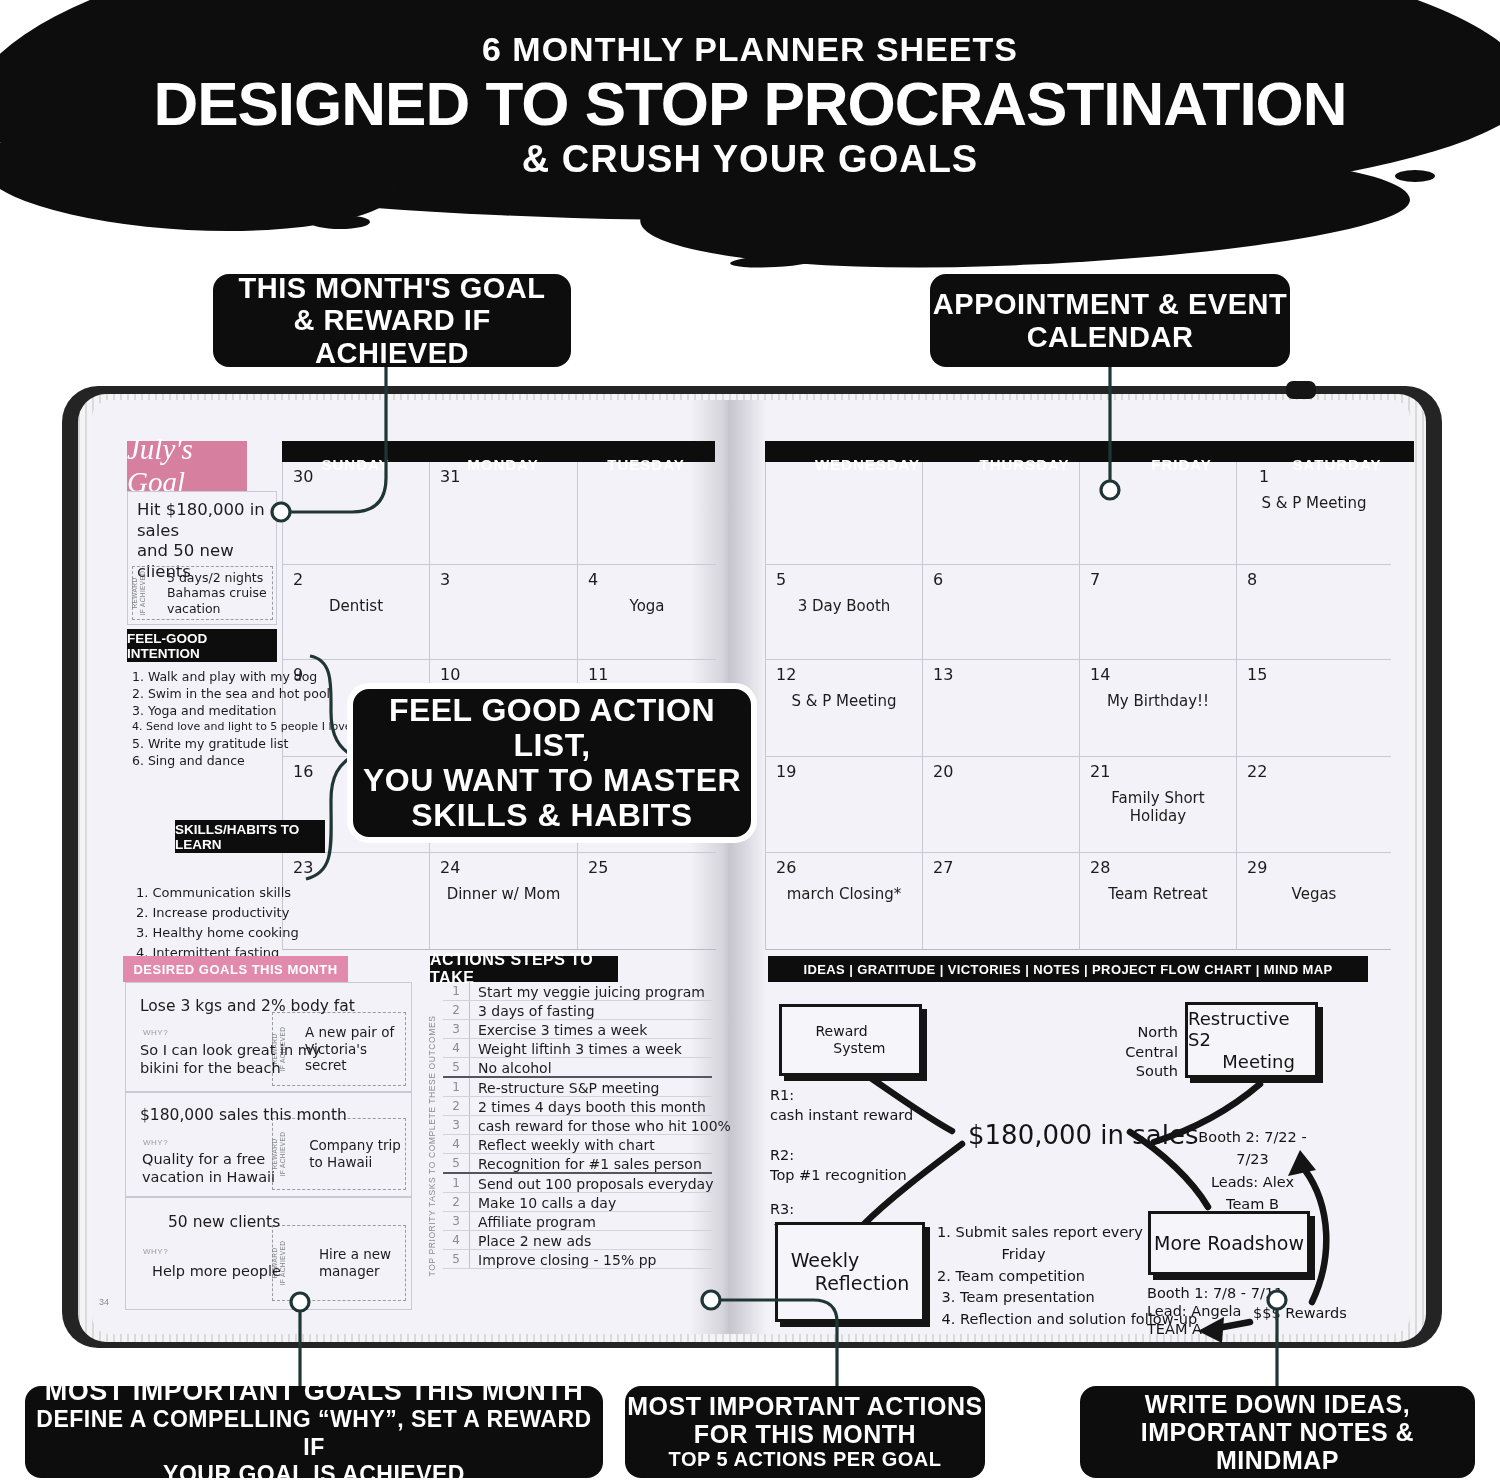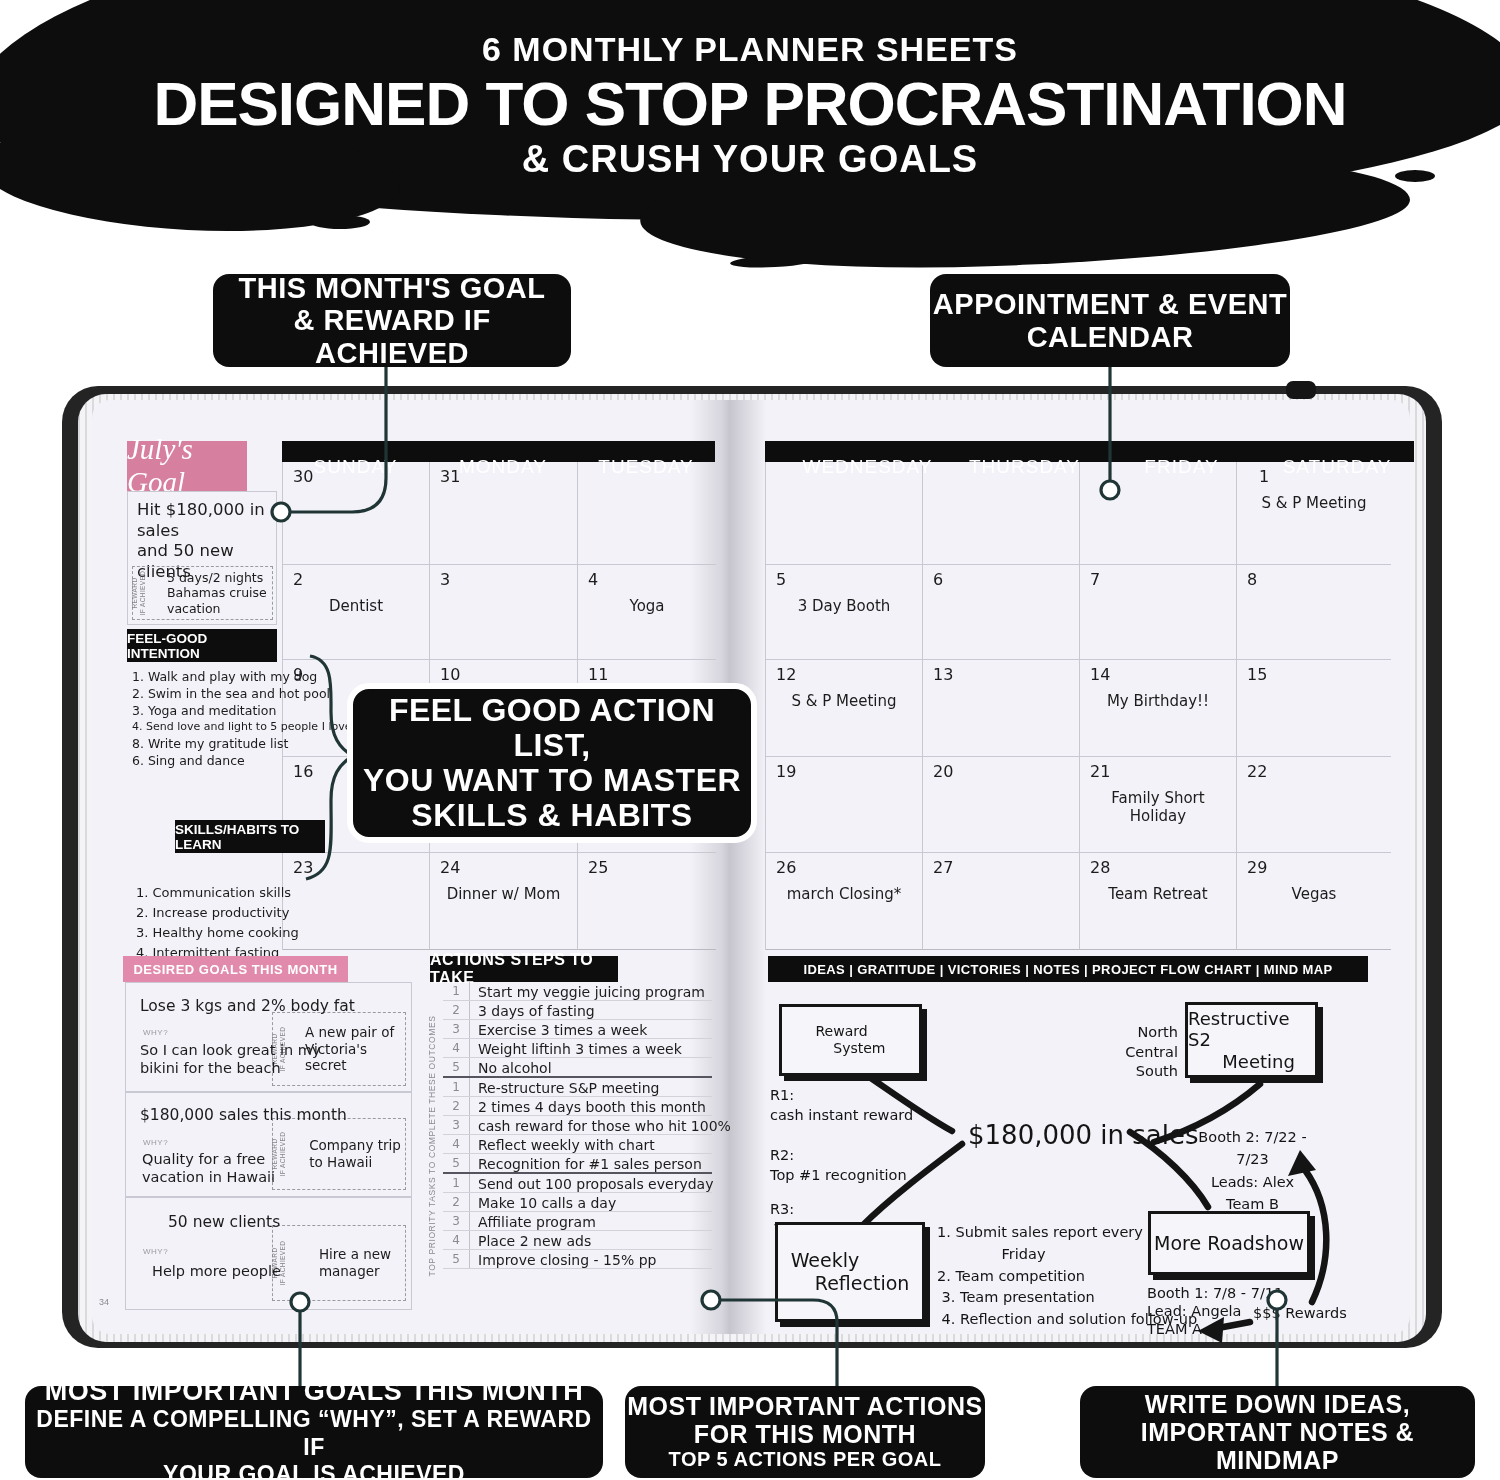--- a/index.html
+++ b/index.html
@@ -44,21 +44,21 @@
   .dashbox{position:absolute;border:1px dashed #9a9aa2;box-sizing:border-box;}
   .rot-label{position:absolute;left:-23px;top:50%;width:58px;transform:translateY(-50%) rotate(-90deg);
              font-size:6.5px;color:#84848c;text-align:center;letter-spacing:.4px;line-height:1.3;white-space:pre-wrap;}
   .blackbar{position:absolute;background:#0d0d0d;color:#fff;display:flex;align-items:center;justify-content:center;
             font-weight:bold;z-index:6;}
   .list{position:absolute;font-size:12.5px;z-index:6;}
   .list div{white-space:nowrap;}
 
   
   .dayhdr{position:absolute;background:#0d0d0d;color:#fff;display:grid;z-index:6;}
-  .dayhdr span{display:flex;align-items:center;justify-content:center;font-size:19px;font-weight:normal;letter-spacing:1px;margin-top:15px;}
+  .dayhdr span{display:flex;align-items:center;justify-content:center;font-size:15px;font-weight:bold;letter-spacing:1px;margin-top:15px;}
   .grid{position:absolute;display:grid;z-index:5;border-left:1.5px solid #c8c8d2;box-sizing:border-box;}
   .cell{border-right:1.5px solid #c8c8d2;border-bottom:1.5px solid #c8c8d2;box-sizing:border-box;overflow:hidden;}
   .cell .date{display:block;padding:5px 0 0 10px;font-size:16px;font-family:"DejaVu Sans",sans-serif;color:#1c1c1c;}
   .cell .note{display:block;text-align:center;margin-top:8px;font-size:15px;font-family:"DejaVu Sans",sans-serif;
               color:#1c1c1c;white-space:pre-wrap;line-height:1.2;}
 
   
   .gcard{position:absolute;border:1px solid #c9c9d3;box-sizing:border-box;z-index:6;}
   .gtitle{position:absolute;font-size:15.5px;z-index:7;}
   .why{position:absolute;font-size:8px;color:#9a9aa2;letter-spacing:.5px;z-index:7;}
@@ -120,21 +120,21 @@
 Bahamas cruise
 vacation</div>
   </div>
 
   <div class="blackbar" style="left:127px;top:629px;width:150px;height:33px;font-size:13.5px;">FEEL-GOOD INTENTION</div>
   <div class="list hand" style="left:132px;top:669px;line-height:16.8px;">
     <div>1. Walk and play with my dog</div>
     <div>2. Swim in the sea and hot pool</div>
     <div>3. Yoga and meditation</div>
     <div style="font-size:11px;">4. Send love and light to 5 people I love</div>
-    <div>8. Write my gratitude list</div>
+    <div>5. Write my gratitude list</div>
     <div>6. Sing and dance</div>
   </div>
 
   <div class="blackbar" style="left:127px;top:820px;width:150px;height:33px;font-size:13.5px;margin-left:48px;">SKILLS/HABITS TO LEARN</div>
   <div class="list hand" style="left:136px;top:860px;line-height:20px;font-size:13px;margin-top:23px;">
     <div>1. Communication skills</div>
     <div>2. Increase productivity</div>
     <div>3. Healthy home cooking</div>
     <div>4. Intermittent fasting</div>
     <div>5. Dr. Mercola Article</div>

